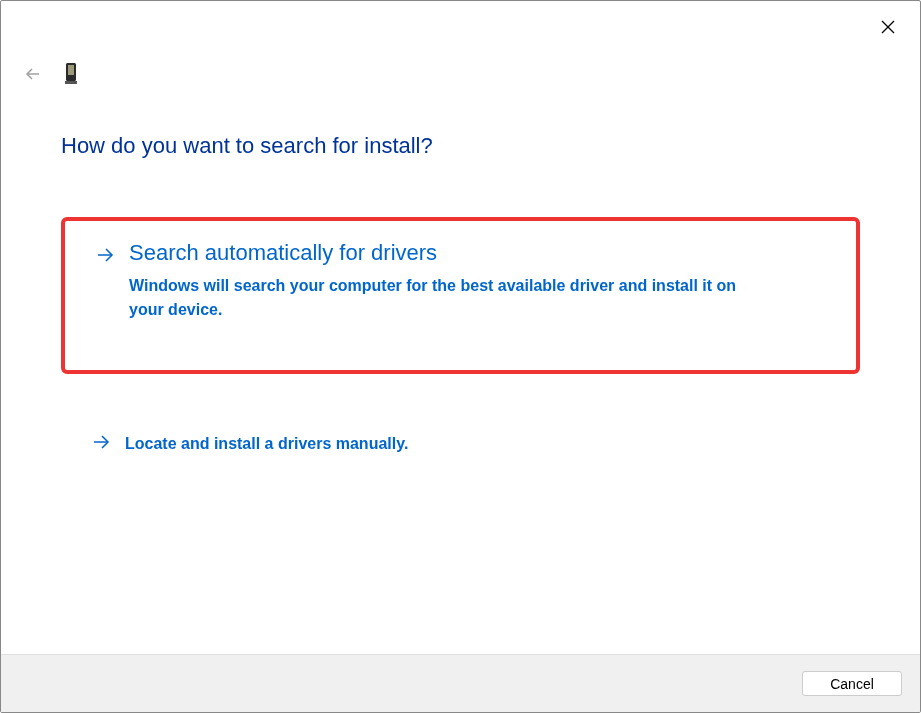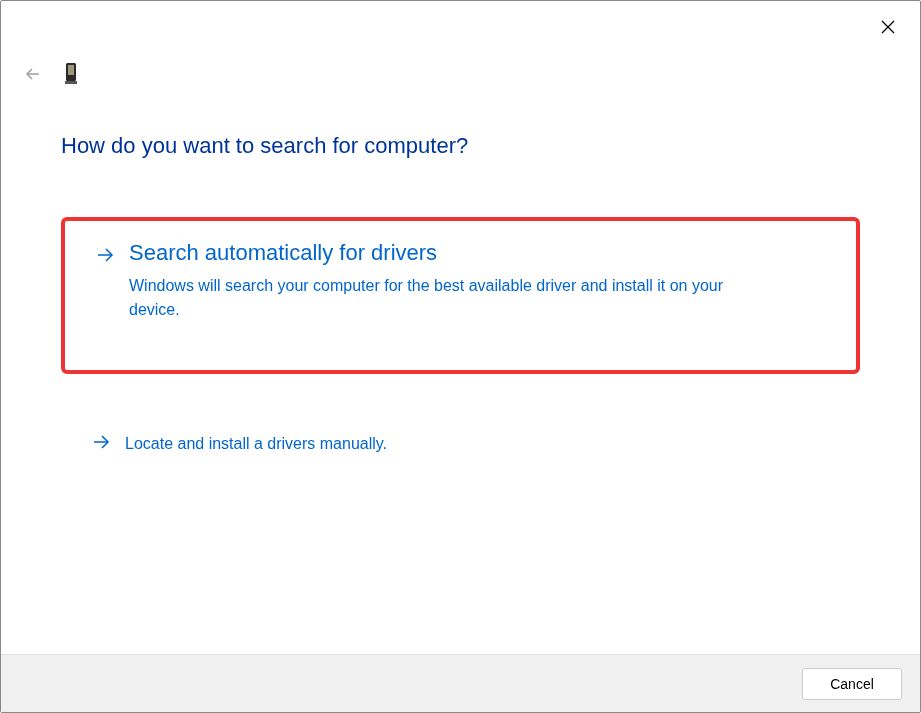--- a/index.html
+++ b/index.html
@@ -116,41 +116,41 @@
     }
     .option-title {
       color: #0066cc;
       font-size: 22px;
       font-weight: 400;
       line-height: 1.3;
     }
     .option-desc {
       color: #0066cc;
       font-size: 16px;
-      font-weight: 400;
+      font-weight: 700;
       margin-top: 6px;
       line-height: 1.5;
       max-width: 620px;
     }
     .footer {
       position: absolute;
       bottom: 0;
       left: 0;
       right: 0;
       height: 58px;
       background: #f0f0f0;
       border-top: 1px solid #e0e0e0;
       display: flex;
       justify-content: flex-end;
       align-items: center;
       padding-right: 18px;
     }
     .cancel-btn {
       min-width: 100px;
-      height: 32px;
+      height: 25px;
       background: #ffffff;
       border: 1px solid #ccc;
       border-radius: 3px;
       font-size: 14px;
       font-family: inherit;
       cursor: pointer;
       color: #000;
     }
   </style>
 </head>
@@ -173,21 +173,21 @@
   <span class="device-icon">
     <svg viewBox="0 0 16 22" width="16" height="22">
       <rect x="3" y="0" width="10" height="18" rx="1.5" fill="#2a2a2a"></rect>
       <rect x="5" y="2" width="6" height="10" fill="#9a9a7a"></rect>
       <rect x="2" y="18" width="12" height="3" fill="#555"></rect>
     </svg>
   </span>
 </div>
 
 <div class="content">
-  <h1 class="heading">How do you want to search for computer?</h1>
+  <h1 class="heading">How do you want to search for install?</h1>
 
   <div class="option highlighted">
     <div class="option-row">
       <span class="option-arrow">
         <svg viewBox="0 0 18 18" fill="none" stroke-width="1.5">
           <line x1="2" y1="9" x2="16" y2="9"></line>
           <polyline points="10,3 16,9 10,15"></polyline>
         </svg>
       </span>
       <div class="option-text">

